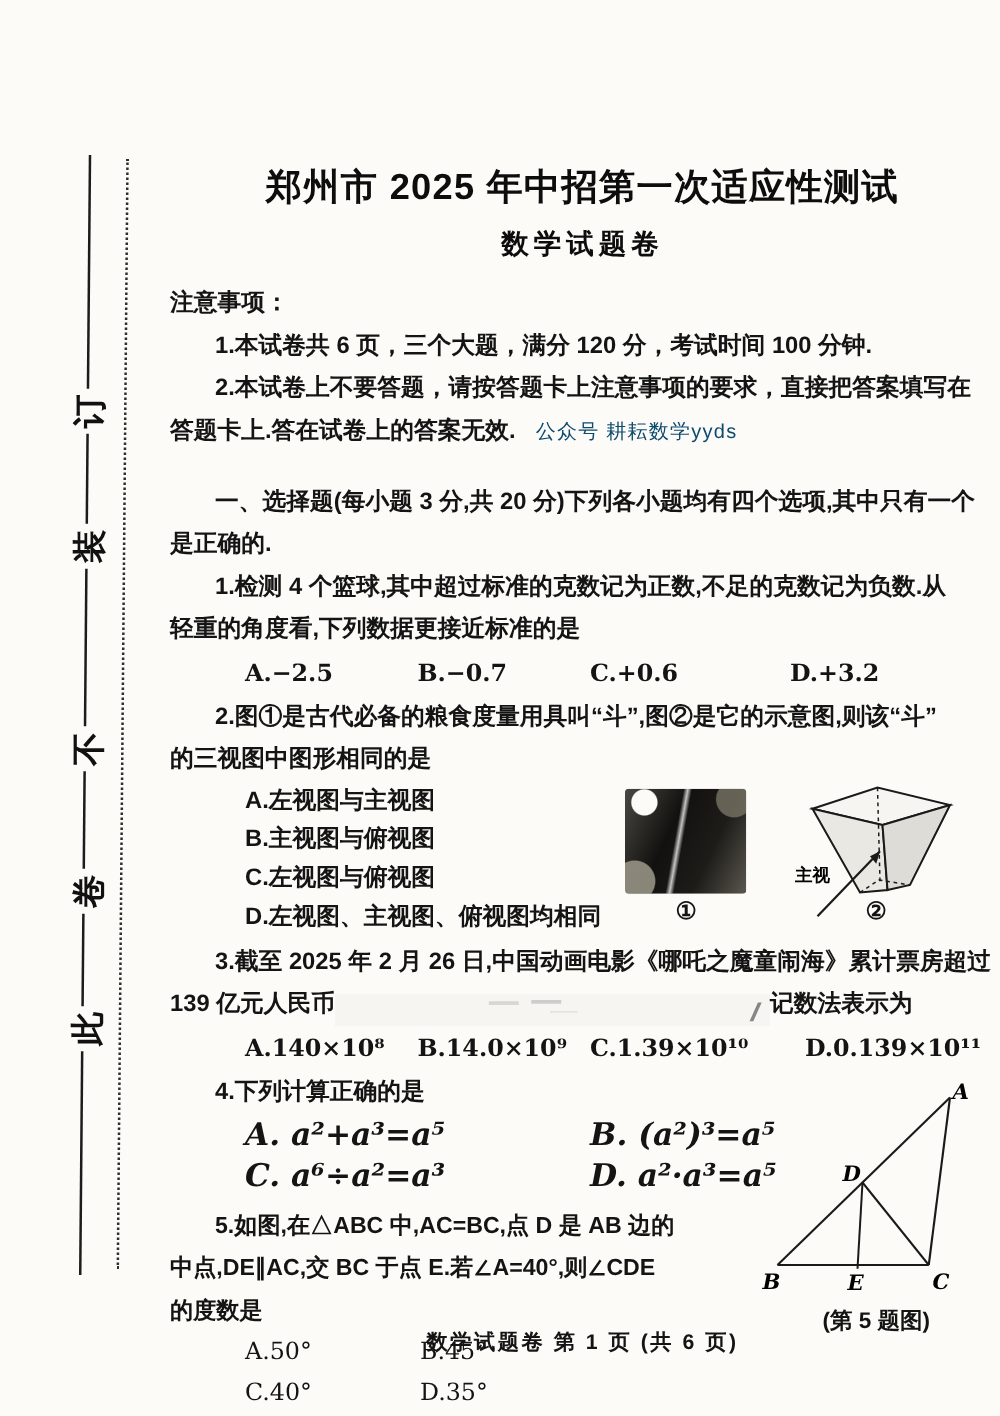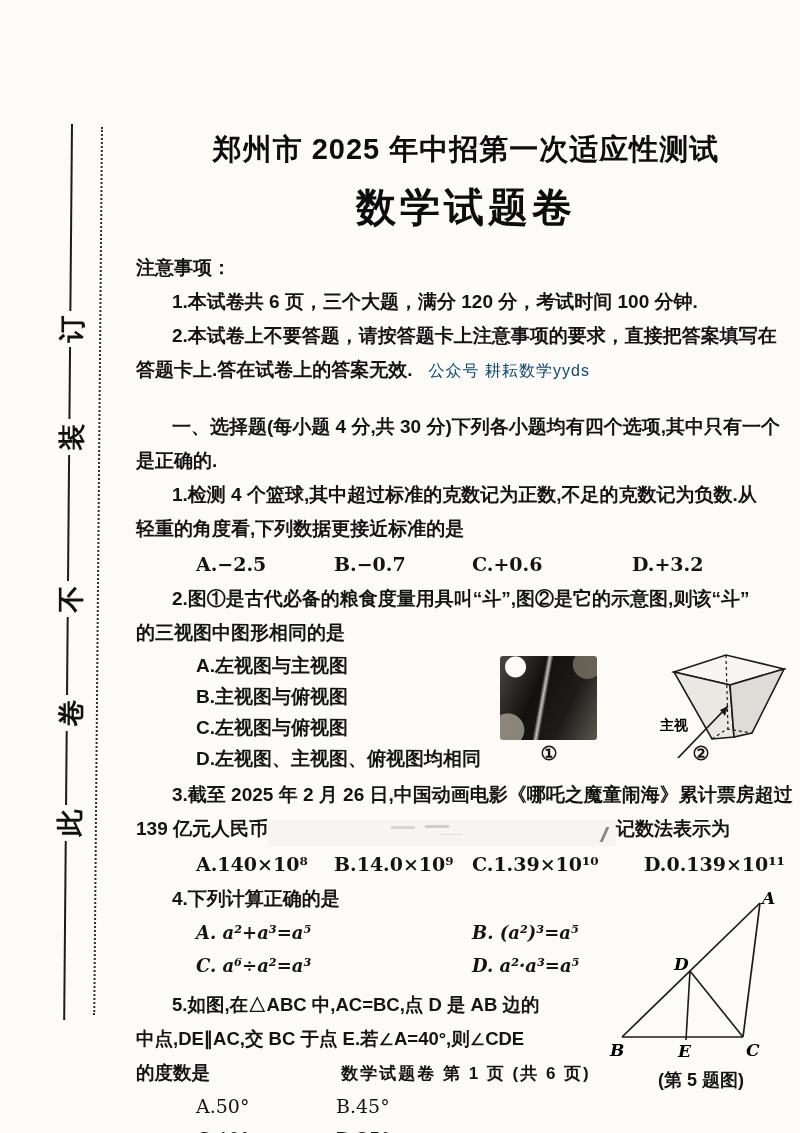--- a/index.html
+++ b/index.html
@@ -30,21 +30,21 @@
 
   
   .content{
     position:absolute;left:136px;top:0;width:660px;height:888px;
   }
   .t1{
     margin-top:130px;text-align:center;font-size:29px;font-weight:900;
     letter-spacing:1px;white-space:nowrap;color:#0d0d0d;
   }
   .t2{
-    margin-top:10px;text-align:center;font-size:40px;font-weight:900;
+    margin-top:10px;text-align:center;font-size:22px;font-weight:900;
     letter-spacing:4px;white-space:nowrap;color:#0d0d0d;
   }
   .line{white-space:nowrap;line-height:34px;font-size:19px;font-weight:700;}
   .indent{padding-left:36px;}
   .notice{margin-top:16px;}
   .watermark{
     font-size:16px;font-weight:400;color:#0c4a6e;margin-left:16px;
     letter-spacing:1px;
   }
   .sec{margin-top:22px;}
@@ -66,38 +66,38 @@
     background:
       radial-gradient(circle at 16% 13%, #fcfbf8 0 10px, transparent 11px),
       linear-gradient(100deg, transparent 42%, rgba(255,255,255,.75) 45%, transparent 48%),
       radial-gradient(circle at 90% 10%, rgba(120,115,100,.8) 0 14px, transparent 15px),
       radial-gradient(circle at 8% 88%, rgba(150,146,132,.9) 0 16px, transparent 17px),
       linear-gradient(115deg,#4a4842 0%,#12110f 38%,#1d1c19 68%,#5a574e 100%);
   }
   .fig-label{
     position:absolute;font-size:19px;font-weight:900;width:40px;text-align:center;
   }
-  .frustum{position:absolute;left:524px;top:-2px;}
+  .frustum{position:absolute;left:500px;top:-2px;}
   .erased{
     display:inline-block;width:348px;height:26px;vertical-align:bottom;
     position:relative;background:rgba(0,0,0,0.025);
   }
   .erased::before{
     content:"";position:absolute;left:45%;top:5px;width:24px;height:3px;
     background:rgba(0,0,0,.16);
     box-shadow:-34px 1px 0 rgba(0,0,0,.12), 14px 8px 0 -1px rgba(0,0,0,.10);
   }
   .erased::after{
     content:"";position:absolute;right:3px;bottom:4px;width:7px;height:15px;
     border-left:3px solid rgba(0,0,0,.45);transform:skewX(-24deg);
   }
 
   
   .grid2{display:grid;grid-template-columns:276px auto;padding-left:60px;
-         line-height:33px;font-size:18px;}
+         line-height:33px;font-size:25px;}
   .grid2 .o{font-weight:700;}
   .q45{position:relative;}
   .q5opts{display:grid;grid-template-columns:140px auto;padding-left:60px;
           line-height:33px;font-size:19px;width:300px;}
   .q5text .line{font-size:18.5px;}
   .tri-fig{position:absolute;top:8px;right:2px;width:186px;text-align:center;}
   .tri-fig .cap{font-size:18px;font-weight:900;margin-top:2px;white-space:nowrap;}
   svg text{font-family:"DejaVu Serif",serif;font-style:italic;font-weight:700;}
   svg text.cjk{font-family:"Liberation Sans",sans-serif;font-style:normal;font-weight:900;}
 
@@ -127,21 +127,21 @@
     <div class="notice">
       <div class="line">注意事项：</div>
       <div class="line indent">1.本试卷共 6 页，三个大题，满分 120 分，考试时间 100 分钟.</div>
       <div class="line indent">2.本试卷上不要答题，请按答题卡上注意事项的要求，直接把答案填写在</div>
       <div class="line">
         <span>答题卡上.答在试卷上的答案无效.</span><span class="watermark">公众号 耕耘数学yyds</span>
       </div>
     </div>
 
     <div class="sec">
-      <div class="line indent">一、选择题(每小题 4 分,共 30 分)下列各小题均有四个选项,其中只有一个</div>
+      <div class="line indent">一、选择题(每小题 3 分,共 20 分)下列各小题均有四个选项,其中只有一个</div>
       <div class="line">是正确的.</div>
     </div>
 
     <div>
       <div class="line indent">1.检测 4 个篮球,其中超过标准的克数记为正数,不足的克数记为负数.从</div>
       <div class="line">轻重的角度看,下列数据更接近标准的是</div>
       <div class="optrow serif">
         <span class="o">A.−2.5</span>
         <span class="o">B.−0.7</span>
         <span class="o">C.+0.6</span>

